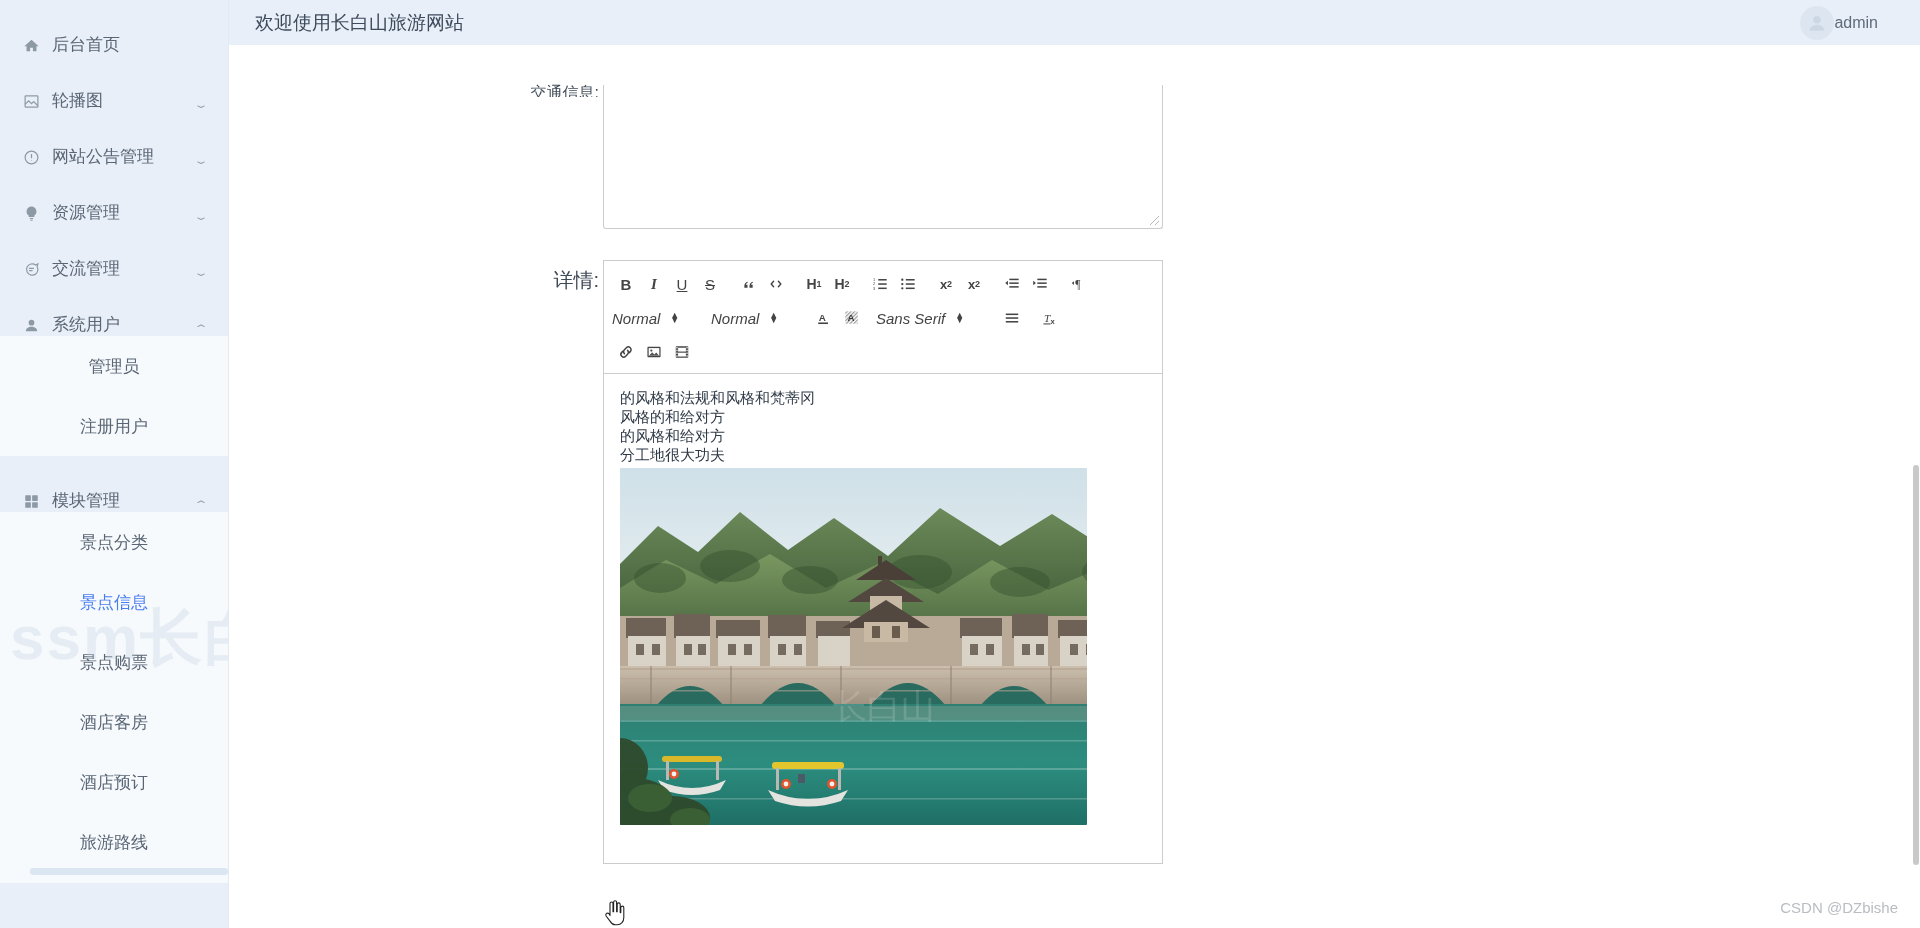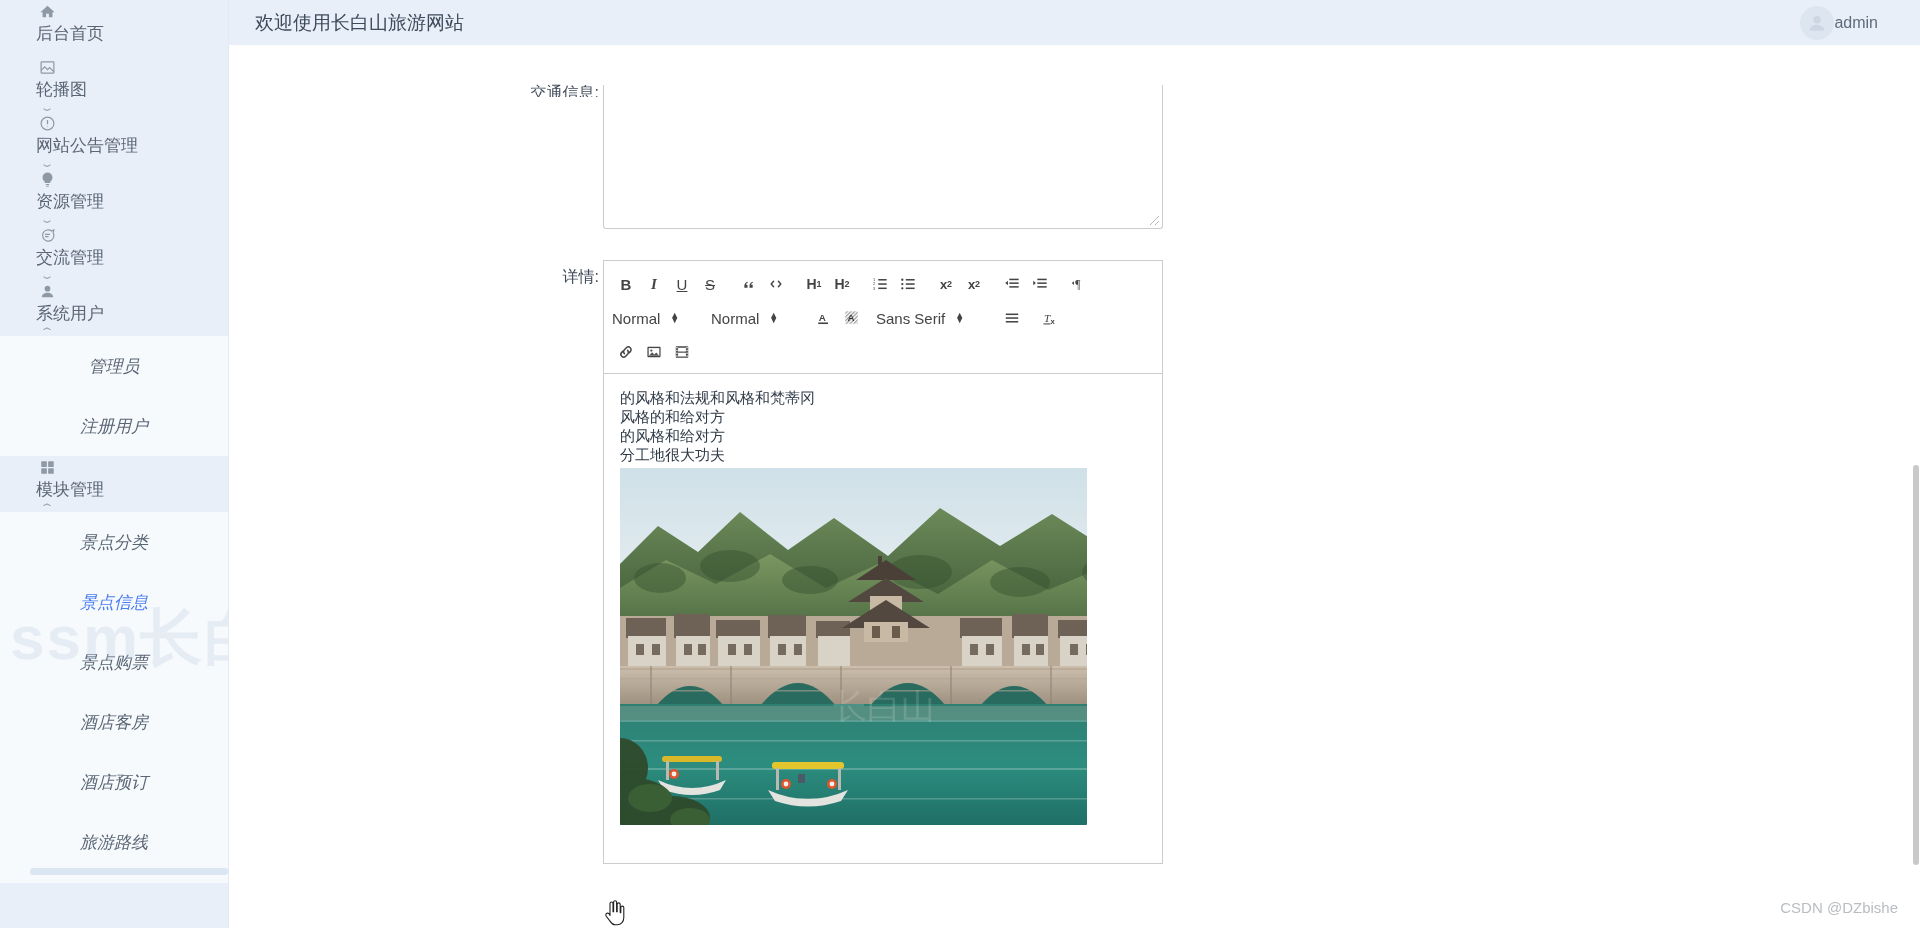--- a/index.html
+++ b/index.html
@@ -16,27 +16,26 @@
     width: 229px; height: 928px;
     background: #f7fafd;
     border-right: 1px solid #e4eaf2;
     position: relative;
     overflow: hidden;
     flex: 0 0 229px;
   }
   .menu-top { background: #e9eff8; }
   .menu-item {
     height: 56px;
-    display: flex; align-items: flex-start;
-    padding: 0 22px 0 36px;
+    display: flex; align-items: flex-end;
+    padding: 0 22px 0 20px;
     font-size: 17px;
     color: #5a6675;
     cursor: pointer;
     position: relative;
-    flex-direction: column;
   }
   .menu-item.shaded { background: #e9eff8; }
   .menu-item .mi-icon {
     width: 22px; height: 22px;
     display: inline-flex; align-items: center; justify-content: center;
     margin-right: 10px;
     color: #8e99a6;
     flex: 0 0 22px;
   }
   .menu-item .mi-label { flex: 1 1 auto; white-space: nowrap; }
@@ -44,21 +43,20 @@
     font-size: 12px; color: #9aa5b3;
     transform: scaleX(1.6) scaleY(0.85);
     margin-left: 6px;
   }
   .submenu-item {
     height: 60px;
     display: flex; align-items: center; justify-content: center;
     font-size: 17px; color: #5a6675;
     background: #f7fafd;
     cursor: pointer;
-    font-style: italic;
   }
   .submenu-item.active { color: #4a7df0; }
 
   
   .wm-big {
     position: absolute;
     left: 10px; top: 596px;
     font-size: 62px; font-weight: 700;
     color: rgba(190,205,222,0.30);
     letter-spacing: 2px;
@@ -148,21 +146,21 @@
     width: 16px; height: 16px;
     pointer-events: none;
   }
 
   
   .editor-label {
     position: absolute;
     left: 255px; top: 222px;
     width: 115px;
     text-align: right;
-    font-size: 16px;
+    font-size: 20px;
     color: #3f4a58;
     white-space: nowrap;
   }
   .editor-wrap {
     position: absolute;
     left: 374px; top: 215px;
     width: 560px;
   }
   .qlr-toolbar {
     border: 1px solid #ccc;
@@ -189,20 +187,21 @@
   .qpicker {
     display: inline-flex; align-items: center;
     height: 26px;
     cursor: pointer;
     margin-right: 4px;
   }
   .qpicker .qp-label {
     font-size: 15px; color: #444;
     font-family: "Liberation Sans", sans-serif;
     white-space: nowrap;
+    font-style: italic;
   }
   .qpicker .qp-arrow {
     margin-left: 10px;
     display: inline-flex; flex-direction: column; align-items: center;
     line-height: 5px; font-size: 9px; color: #444;
   }
   .qpw-1 { width: 95px; }
   .qpw-2 { width: 95px; }
   .qpw-3 { width: 118px; }
 

